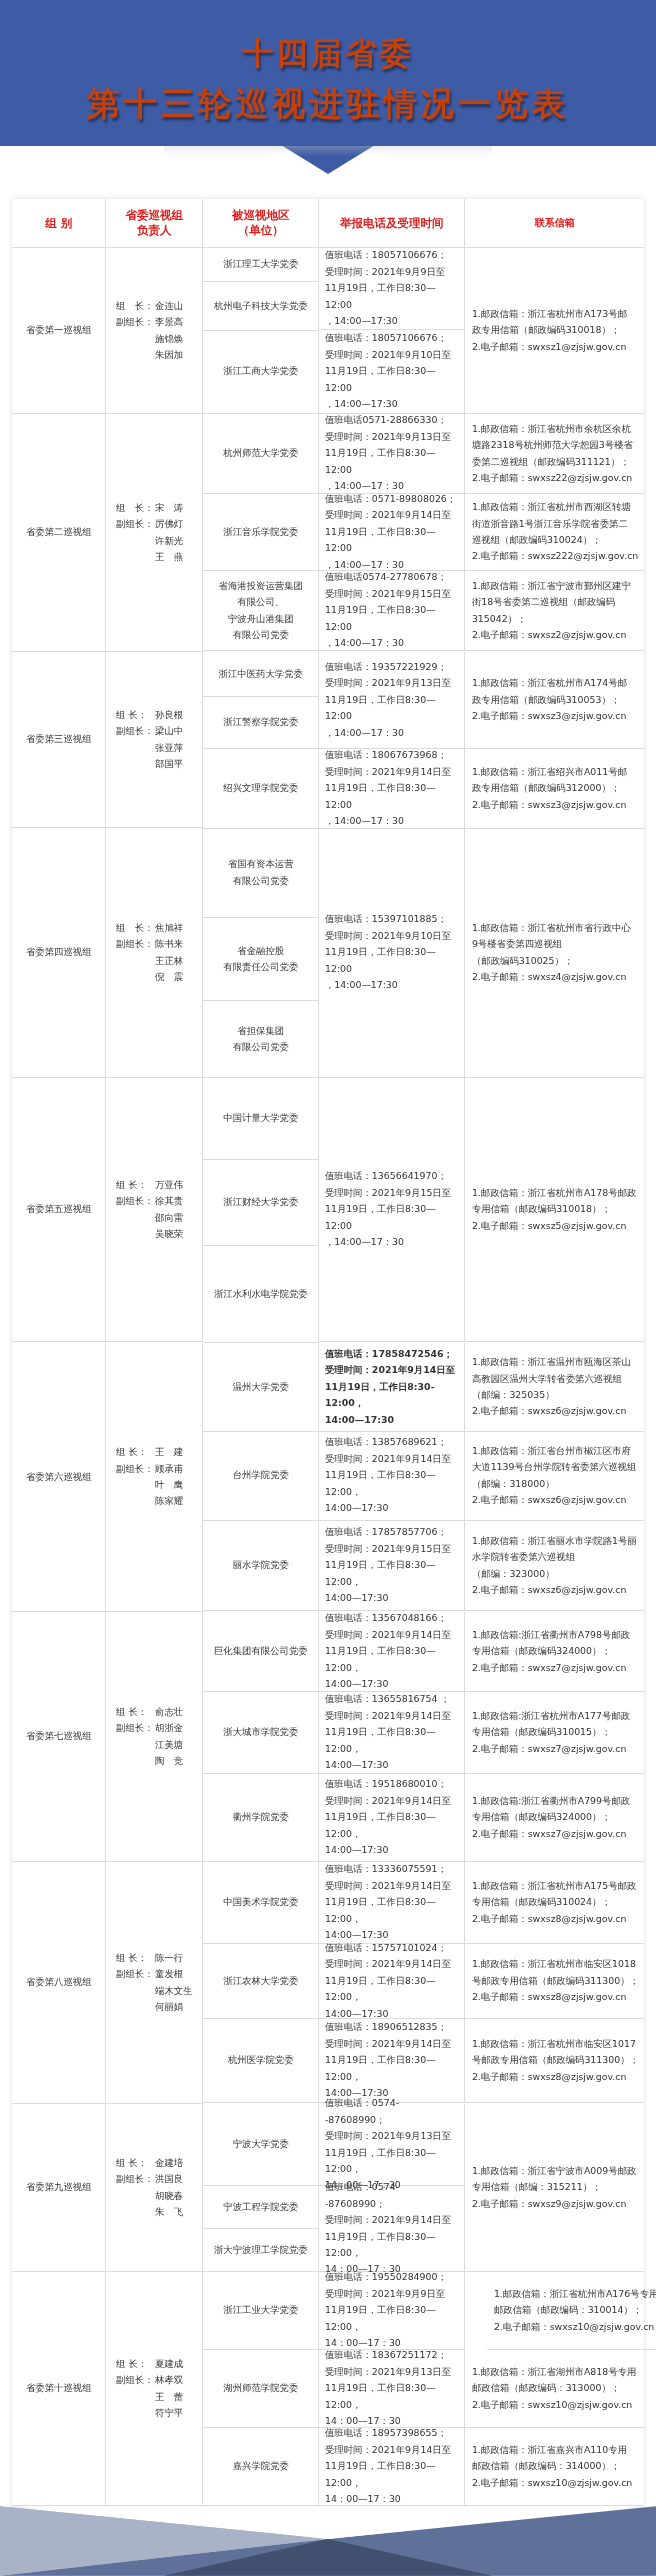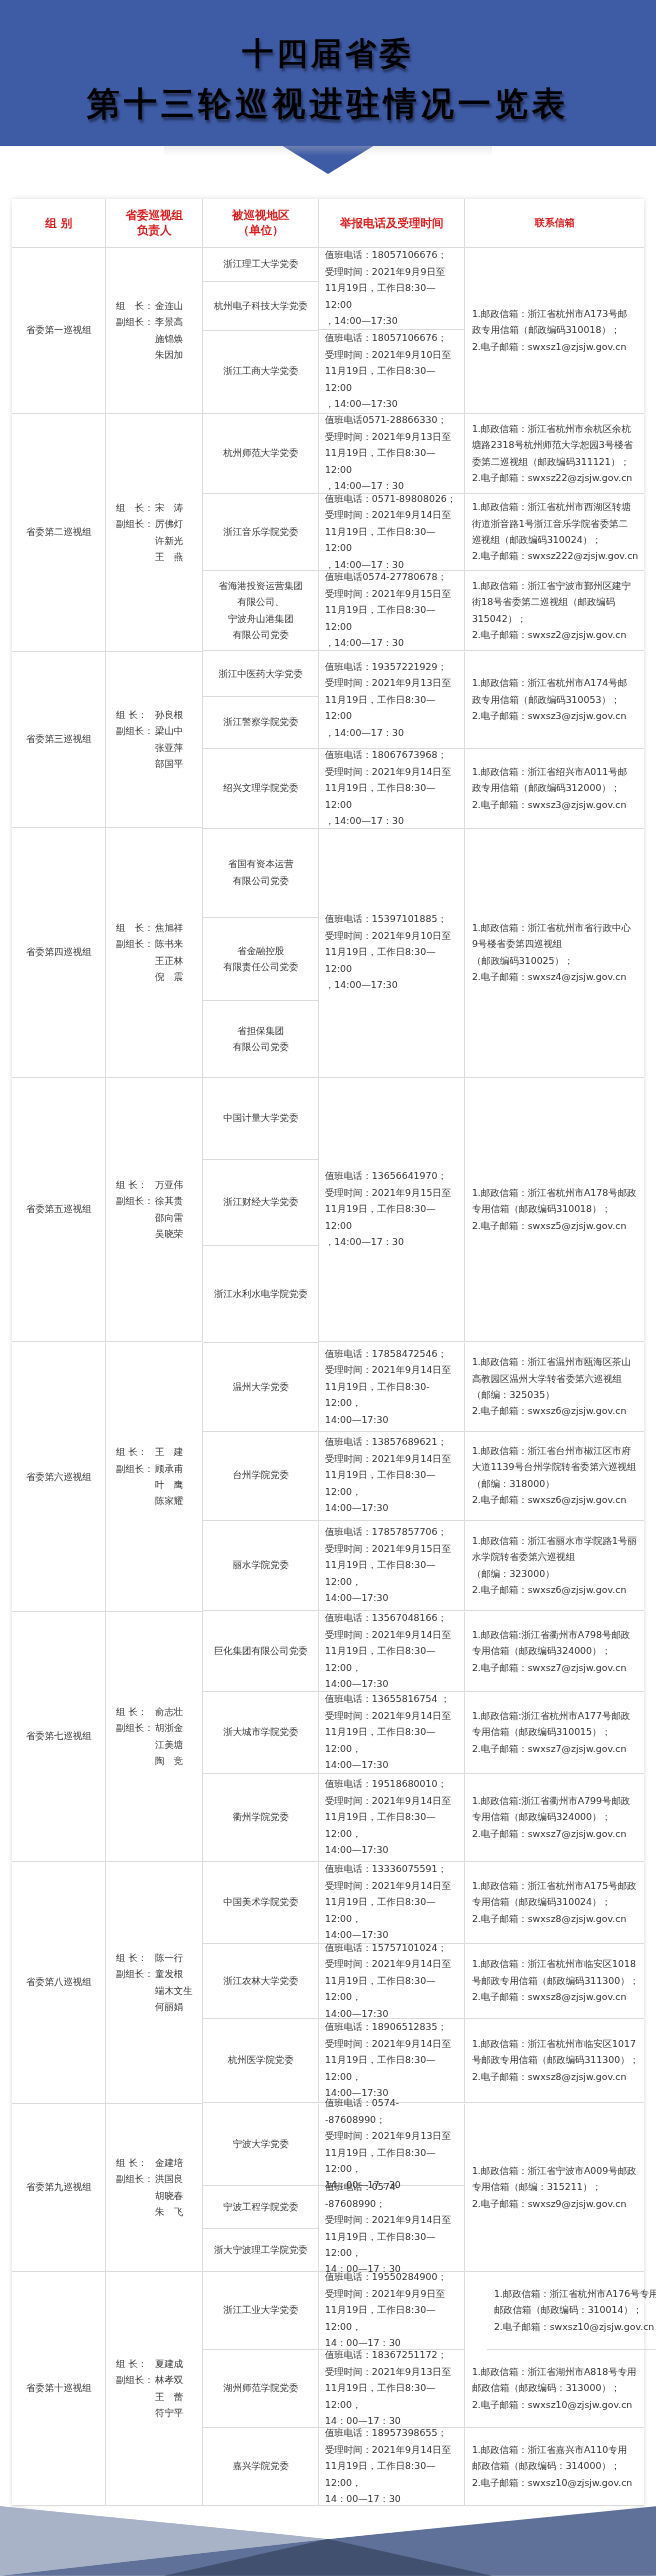--- a/index.html
+++ b/index.html
@@ -6,21 +6,21 @@
   html, body { width: 656px; background: #ffffff; }
   body { position: relative; width: 656px; height: 2576px; overflow: hidden;
          font-family: "DejaVu Sans", "Liberation Sans", sans-serif; color: #333; }
 
   .banner { position: absolute; left: 0; top: 0; width: 656px; height: 146px; background: #3e5ba6; }
   .banner-pointer { position: absolute; left: 281px; top: 145px; width: 0; height: 0;
         border-left: 47px solid transparent; border-right: 47px solid transparent;
         border-top: 29.5px solid #3e5ba6; }
   .banner-shadow { position: absolute; left: 164px; top: 146px; width: 328px; height: 9.8px;
         background: linear-gradient(to bottom, rgba(200,200,200,0.35), rgba(255,255,255,0)); }
-  .title { position: absolute; left: 0; width: 656px; text-align: center; color: #000000;
+  .title { position: absolute; left: 0; width: 656px; text-align: center; color: #c2410c;
         font-family: "DejaVu Serif", "Liberation Serif", serif; font-weight: bold;
         text-shadow: 1.6px 2.5px 2.5px rgba(0,0,0,0.45); }
   .title-1 { top: 33px; font-size: 31px; letter-spacing: 3.3px; }
   .title-2 { top: 82px; font-size: 33px; letter-spacing: 4.1px; }
 
   .table-wrap { position: absolute; left: 12.3px; top: 199px; width: 632px; height: 2307px;
         box-shadow: 0 0 4.9px rgba(0,0,0,0.15); background: #fff; }
   .cell { position: absolute; border-right: 0.8px solid #dcdcdc; border-bottom: 0.8px solid #dcdcdc;
         display: flex; align-items: center; font-size: 9.4px; line-height: 16.4px; color: #333; }
   .cell.center { justify-content: center; text-align: center; }
@@ -434,21 +434,21 @@
     <div class="cell col3 center unit" style="top: 1232px; height: 90px;">
       <div>
         <span class="u">台州学院党委</span>
       </div>
     </div>
     <div class="cell col3 center unit" style="top: 1322px; height: 90px;">
       <div>
         <span class="u">丽水学院党委</span>
       </div>
     </div>
-    <div class="cell col4 phone" style="top: 1144px; height: 89px;">
+    <div class="cell col4 phone" style="top: 1144px; height: 89px; font-weight: bold;">
       <div>
         <span class="ml">值班电话：17858472546；</span>
         <span class="ml">受理时间：2021年9月14日至</span>
         <span class="ml">11月19日，工作日8:30-12:00，</span>
         <span class="ml">14:00—17:30</span>
       </div>
     </div>
     <div class="cell col4 phone" style="top: 1232px; height: 90px;">
       <div>
         <span class="ml">值班电话：13857689621；</span>

